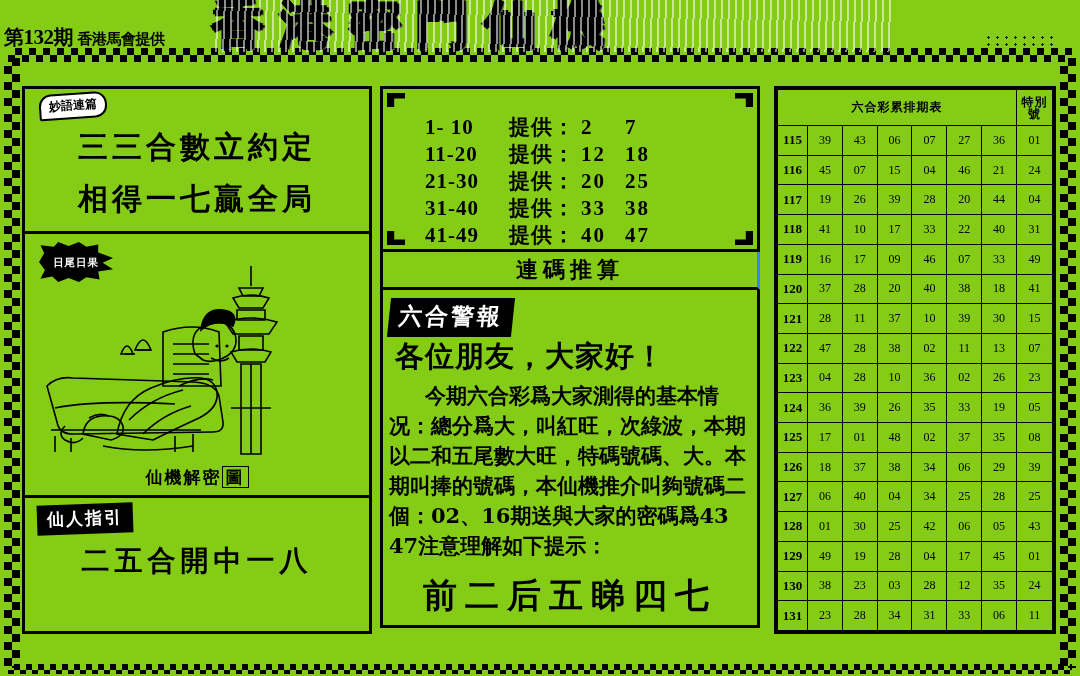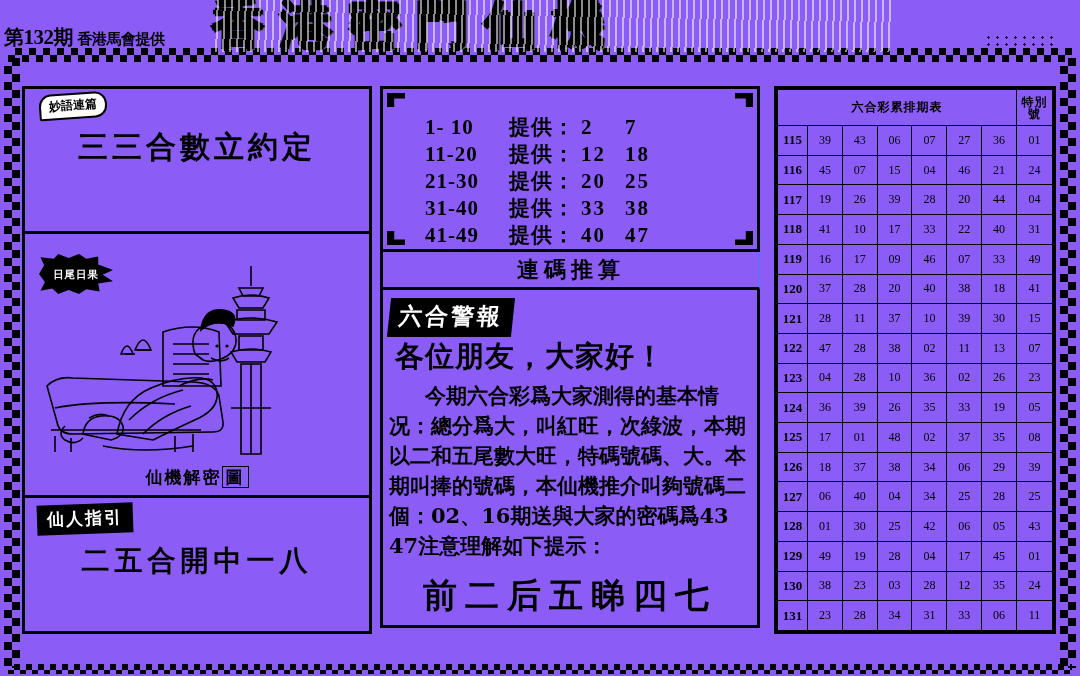--- a/index.html
+++ b/index.html
@@ -7,21 +7,21 @@
   body {
     width:1080px; height:676px;
     background:#ffffff;
     font-family:"DejaVu Serif", serif;
     overflow:hidden;
     position:relative;
   }
   
   .page {
     position:absolute; left:0; top:0; width:1080px; height:676px;
-    background:#8b5cf6;
+    background:#84cc16;
   }
   .zig {
     position:absolute;
     background-repeat:repeat;
   }
   .zig-left {
     left:4px; top:58px; width:16px; height:610px;
     background-image:
       linear-gradient(45deg, #000 25%, transparent 25%, transparent 75%, #000 75%),
       linear-gradient(45deg, #000 25%, transparent 25%, transparent 75%, #000 75%);
@@ -114,21 +114,21 @@
   .c1-line1 {
     position:absolute; left:0; top:38px; width:100%;
     text-align:center; font-size:30px; font-weight:bold; letter-spacing:4px;
   }
   .c1-line2 {
     position:absolute; left:0; top:90px; width:100%;
     text-align:center; font-size:30px; font-weight:bold; letter-spacing:4px;
   }
   .c1-mid { position:relative; height:264px; border-bottom:3px solid #000; overflow:hidden; }
   .starburst {
-    position:absolute; left:14px; top:20px; width:74px; height:40px;
+    position:absolute; left:14px; top:8px; width:74px; height:40px;
     background:#000;
     clip-path:polygon(0% 50%,7% 28%,2% 8%,20% 12%,26% 0%,40% 10%,54% 0%,64% 12%,80% 6%,80% 26%,100% 40%,86% 52%,100% 68%,80% 74%,82% 94%,64% 88%,54% 100%,40% 90%,26% 100%,18% 86%,2% 92%,8% 70%);
     display:flex; align-items:center; justify-content:center;
   }
   .starburst span {
     color:#fff; font-size:11px; font-weight:bold; letter-spacing:1px;
     transform:scale(.95);
   }
   .fig-caption {
     position:absolute; left:0; bottom:6px; width:100%;
@@ -179,21 +179,21 @@
     letter-spacing:1px;
   }
   .prov-range { min-width:84px; font-family:"Liberation Serif", serif; }
   .prov-lbl { letter-spacing:1px; }
   .prov-nums {
     font-family:"Liberation Serif", serif;
     margin-left:6px; letter-spacing:2px;
   }
   .prov-nums i { font-style:normal; display:inline-block; width:44px; }
   .c2-sub {
-    height:38px; border-left:3px solid #000; border-right:1px solid #3b82f6;
+    height:38px; border-left:3px solid #000; border-right:3px solid #3b82f6;
     border-bottom:3px solid #000;
     text-align:center; font-size:22px; font-weight:bold; letter-spacing:5px;
     line-height:34px;
   }
   .c2-body {
     position:relative; height:338px; border:3px solid #000; border-top:none;
     padding:8px 6px 0 6px;
   }
   .alarm {
     display:inline-block;
@@ -270,20 +270,21 @@
     <div class="dots"></div>
   </div>
 
   <div class="cols">
 
     <div class="col1">
 
       <div class="c1-top">
         <div class="badge-miaoyu">妙語連篇</div>
         <div class="c1-line1">三三合數立約定</div>
+        <div class="c1-line2">相得一七贏全局</div>
       </div>
 
       <div class="c1-mid">
         <div class="starburst">
           <span>日尾日果</span>
         </div>
 
         <svg class="drawing" viewBox="0 0 350 215">
           <g fill="none" stroke="#000" stroke-width="1.6">
 

